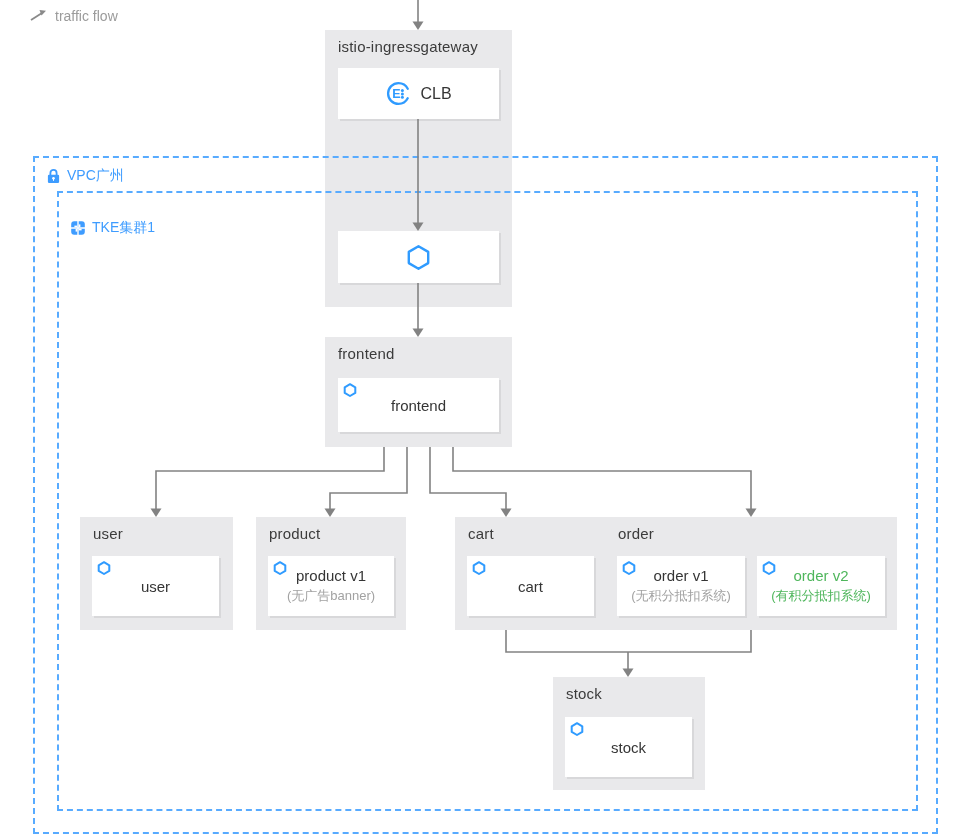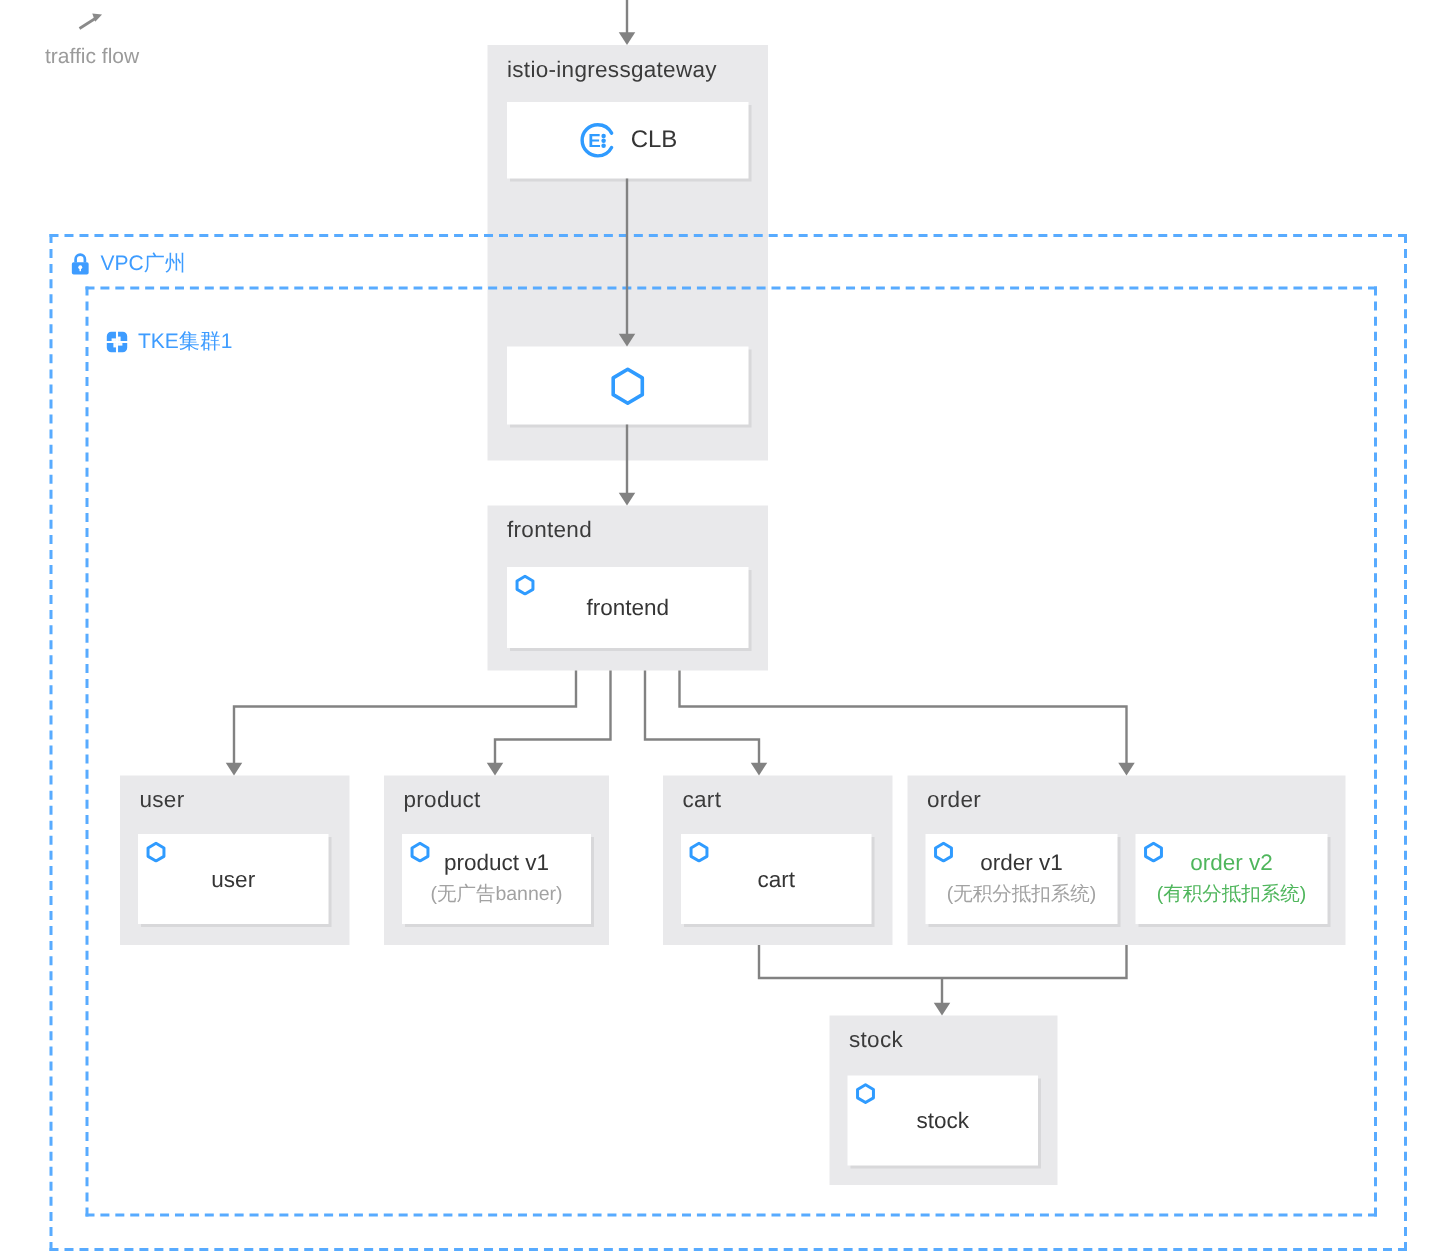--- a/index.html
+++ b/index.html
@@ -17,21 +17,21 @@
   .node-note  { font-size:13px; color:#A2A2A2; margin-top:3px; white-space:nowrap; }
   .node.green .node-label, .node.green .node-note { color:#4FB65C; }
 
   .pod-badge { position:absolute; left:5px; top:5px; width:14px; height:14px; }
 
   .boundary { position:absolute; border:2px dashed #58ABFF; background:transparent; pointer-events:none; }
   .boundary-label { position:absolute; display:flex; align-items:center; gap:6px;
                     color:#3E9CFF; font-size:14px; pointer-events:auto; }
 
   #legend { position:absolute; left:30px; top:8px; display:flex; align-items:center; gap:7px;
-            font-size:14px; color:#9B9B9B;flex-direction:column; }
+            font-size:14px; color:#9B9B9B; }
   #legend svg { display:block; }
 
   #connectors { position:absolute; left:0; top:0; width:957px; height:840px; pointer-events:none; }
   #connectors path { stroke:#828282; stroke-width:1.6; fill:none; }
   #connectors polygon { fill:#828282; stroke:none; }
 
   .clb-row { display:flex; align-items:center; gap:8px; }
   .clb-row .node-label { font-size:16px; }
 </style>
 </head>
@@ -120,21 +120,21 @@
     <div class="panel-title">product</div>
     <div class="node" style="left:12px; top:39px; width:126px; height:60px;">
       <svg class="pod-badge" viewBox="0 0 14 14">
         <polygon points="7,1.2 12.3,4.3 12.3,9.9 7,13 1.7,9.9 1.7,4.3" fill="#fff" stroke="#2F9BFF" stroke-width="2" stroke-linejoin="round"></polygon>
       </svg>
       <span class="node-label">product v1</span>
       <span class="node-note">(无广告banner)</span>
     </div>
   </div>
 
-  <div class="panel" style="left:442px; top:517px; width:153px; height:113px;">
+  <div class="panel" style="left:455px; top:517px; width:153px; height:113px;">
     <div class="panel-title">cart</div>
     <div class="node" style="left:12px; top:39px; width:127px; height:60px;">
       <svg class="pod-badge" viewBox="0 0 14 14">
         <polygon points="7,1.2 12.3,4.3 12.3,9.9 7,13 1.7,9.9 1.7,4.3" fill="#fff" stroke="#2F9BFF" stroke-width="2" stroke-linejoin="round"></polygon>
       </svg>
       <span class="node-label">cart</span>
     </div>
   </div>
 
   <div class="panel" style="left:605px; top:517px; width:292px; height:113px;">

